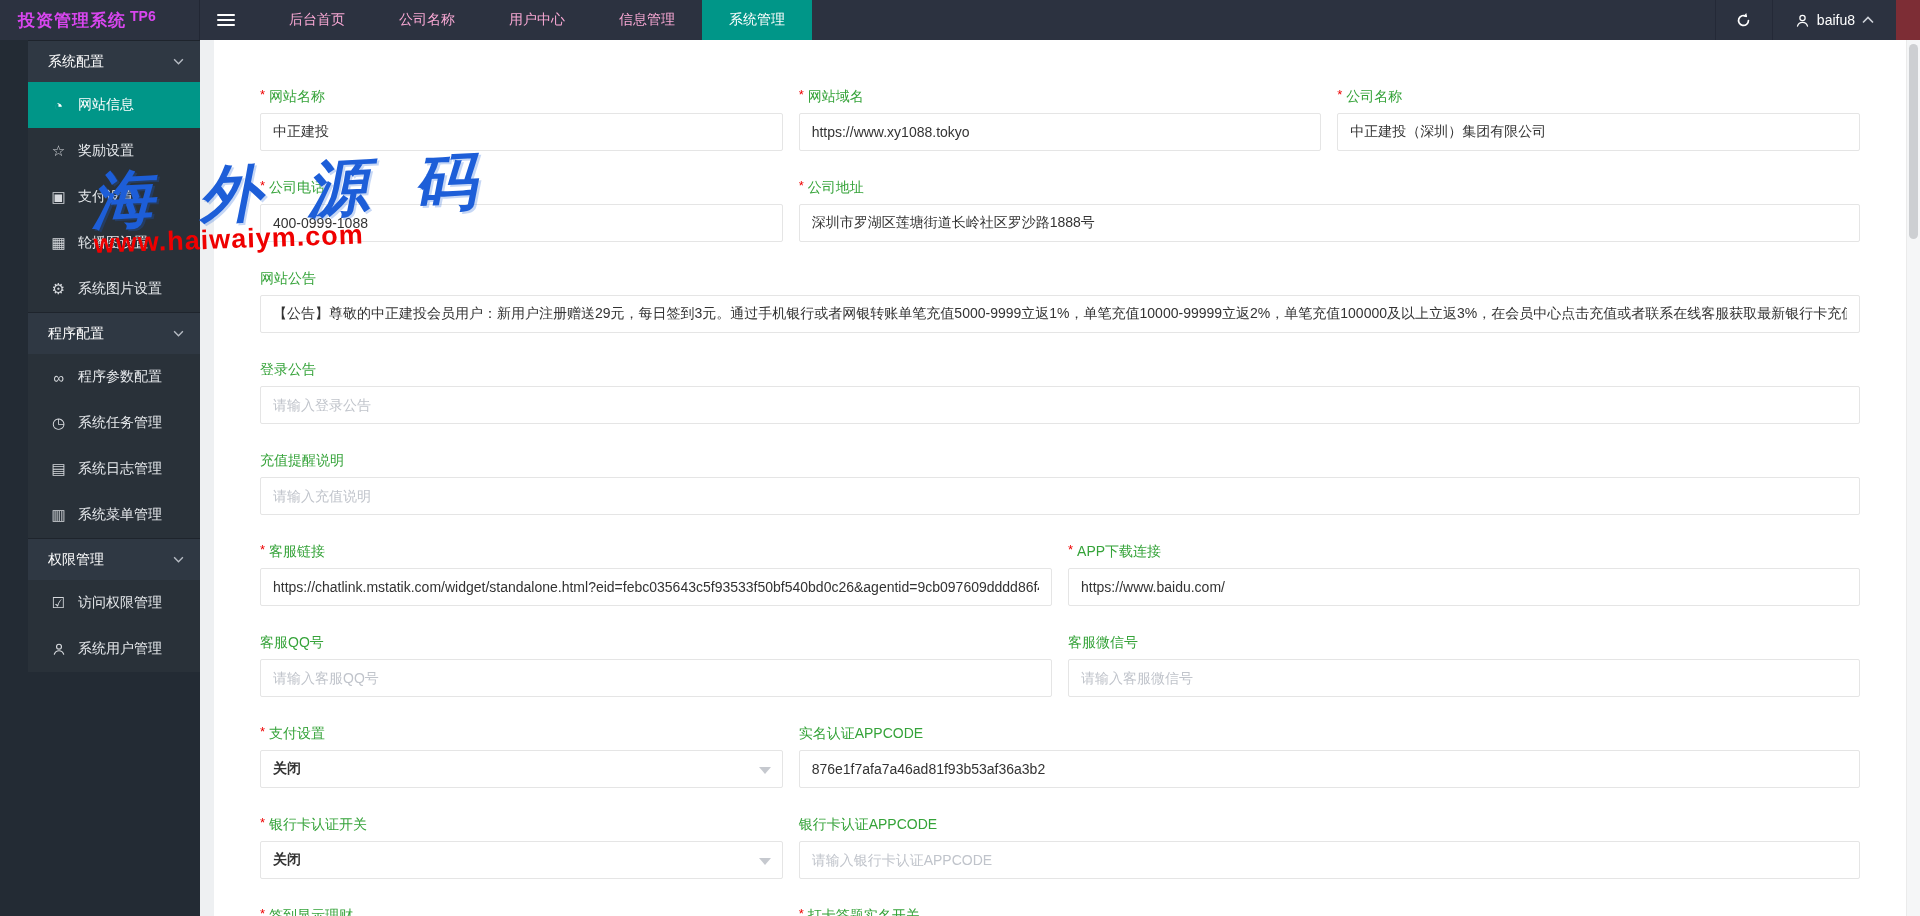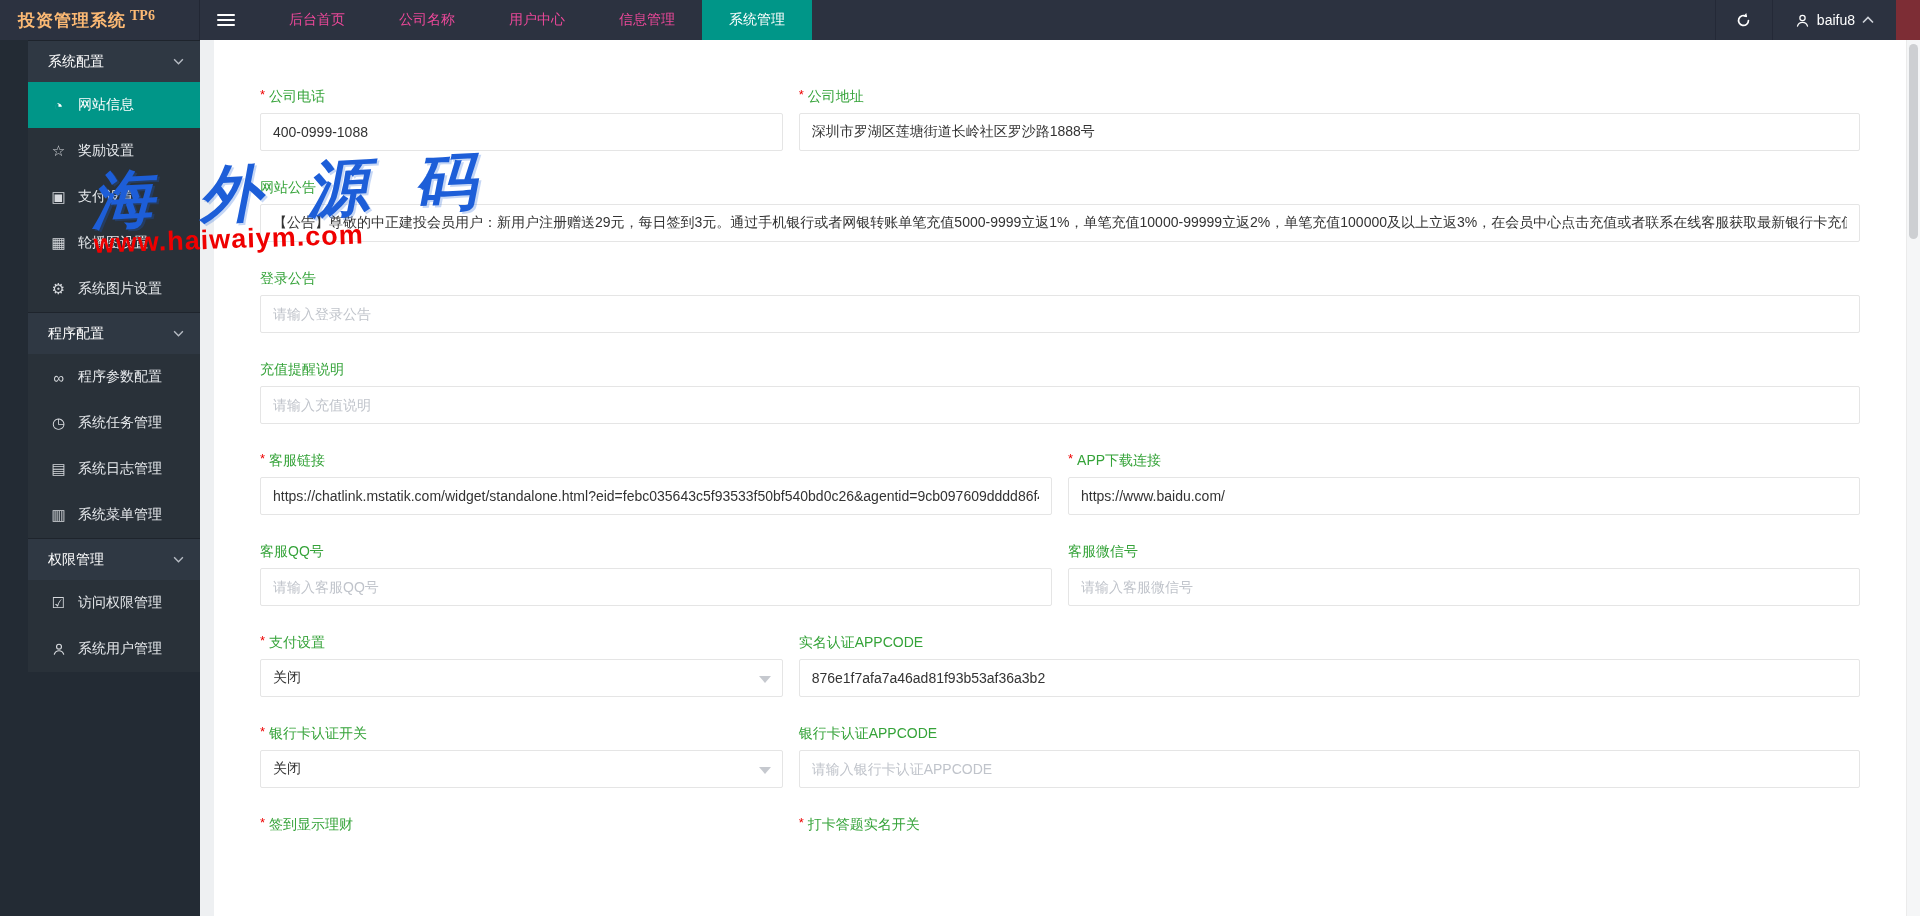--- a/index.html
+++ b/index.html
@@ -1,26 +1,26 @@
 <!DOCTYPE html>
 <html><head>
 <meta charset="utf-8">
 <style>
   * { box-sizing: border-box; margin: 0; padding: 0; }
   html,body { width:1920px; height:916px; overflow:hidden; font-family:"Liberation Sans","DejaVu Sans",sans-serif; background:#fff; position:relative; }
 
   
   .header { position:absolute; top:0; left:0; width:1920px; height:40px; background:#2c3240; display:flex; align-items:stretch; z-index:30; }
-  .logo { width:200px; flex:0 0 200px; color:#fdba74; font-size:17px; font-weight:bold; display:flex; align-items:center; padding-left:18px; border-right:1px solid #222734; letter-spacing:1px;font-family:Liberation Serif, serif; }
+  .logo { width:200px; flex:0 0 200px; color:#d946ef; font-size:17px; font-weight:bold; display:flex; align-items:center; padding-left:18px; border-right:1px solid #222734; letter-spacing:1px; }
   .logo sup { font-size:14px; font-weight:bold; margin-left:4px; margin-top:-8px; letter-spacing:0; }
   .hamburger { width:52px; display:flex; align-items:center; justify-content:center; color:#fff; cursor:pointer; }
   .hamburger .bars { width:18px; }
   .hamburger .bars span { display:block; height:2px; background:#fff; margin:3px 0; border-radius:1px; }
   .tabs { display:flex; align-items:stretch; margin-left:10px; }
-  .tab { padding:0 27px; display:flex; align-items:center; color:#ec4899; font-size:14px; cursor:pointer; }
+  .tab { padding:0 27px; display:flex; align-items:center; color:#f9a8d4; font-size:14px; cursor:pointer; }
   .tab.active { background:#009688; color:#fff; }
   .header-right { margin-left:auto; display:flex; align-items:stretch; }
   .refresh-btn { width:58px; display:flex; align-items:center; justify-content:center; border-left:1px solid #242937; border-right:1px solid #242937; cursor:pointer; }
   .user-menu { display:flex; align-items:center; gap:7px; padding:0 22px; color:#fff; font-size:14px; cursor:pointer; }
   .theme-corner { width:24px; flex:0 0 24px; background:#7d2d35; }
 
   
   .sidebar { position:absolute; top:40px; left:0; width:200px; height:876px; background:#232b34; z-index:20;padding-left:28px; }
   .section-title { height:42px; background:#2f3843; color:#ffffff; font-size:14px; display:flex; align-items:center; justify-content:space-between; padding:0 16px 0 20px; cursor:pointer; border-top:1px solid #1e242c; }
   .menu-item { height:46px; background:#293139; color:#e6e9ec; font-size:14px; display:flex; align-items:center; padding-left:22px; cursor:pointer; }
@@ -35,21 +35,21 @@
   .field { display:flex; flex-direction:column; }
   .w33 { flex:0 0 calc(33.333% - 10.7px); }
   .w50 { flex:0 0 calc(50% - 8px); }
   .grow { flex:1 1 auto; }
   .w100 { flex:1 1 100%; }
   .flabel { font-size:14px; color:#35a339; margin-bottom:8px; line-height:17px; }
   .req { color:#ee0000; margin-right:4px; position:relative; top:-2px; font-size:13px; }
   .tbox { position:relative; }
   .tbox input { width:100%; height:38px; border:1px solid #e5e5e5; border-radius:2px; padding:0 12px; font-size:14px; color:#333; outline:none; background:#fff; font-family:"Liberation Sans","DejaVu Sans",sans-serif; }
   .tbox input::placeholder { color:#c0c4cb; }
-  .tbox.select input { padding-right:22px; cursor:pointer; }
+  .tbox.select input { padding-right:22px; cursor:pointer;font-weight:bold; }
   .caret { position:absolute; right:12px; top:17px; width:0; height:0; border-left:6px solid transparent; border-right:6px solid transparent; border-top:7px solid #c6c9cf; pointer-events:none; }
 
   
   .watermark { position:absolute; left:92px; top:160px; z-index:60; pointer-events:none; transform:rotate(-3deg); }
   .wm1 { font-family:"DejaVu Serif","Liberation Serif",serif; font-style:italic; font-weight:bold; font-size:62px; color:#1d5ed8; letter-spacing:12px; line-height:62px; text-shadow:2px 2px 0 rgba(29,94,216,.25); }
   .wm2 { font-weight:bold; font-size:27px; color:#ef0000; letter-spacing:1px; margin-top:0px; transform:rotate(1deg); }
 
   
   .scrollbar { position:absolute; top:40px; right:0; width:14px; height:876px; background:#f5f6f7; border-left:1px solid #ebebeb; z-index:40; }
   .scroll-thumb { position:absolute; top:4px; left:2px; width:9px; height:195px; background:#cdcfd2; border-radius:5px; }
@@ -168,20 +168,34 @@
         <path d="M4 21c1.3-4 4.3-6 8-6s6.7 2 8 6" fill="none" stroke="#d7dade" stroke-width="2" stroke-linecap="round"></path>
       </svg>
     </span>
     <span>系统用户管理</span>
   </div>
 </div>
 
 <div class="main">
   <div class="form">
 
+    <div class="frow">
+      <div class="field w33">
+        <div class="flabel"><span class="req">*</span><span>网站名称</span></div>
+        <div class="tbox"><input value="中正建投" style=""></div>
+      </div>
+      <div class="field w33">
+        <div class="flabel"><span class="req">*</span><span>网站域名</span></div>
+        <div class="tbox"><input value="https://www.xy1088.tokyo" style=""></div>
+      </div>
+      <div class="field w33">
+        <div class="flabel"><span class="req">*</span><span>公司名称</span></div>
+        <div class="tbox"><input value="中正建投（深圳）集团有限公司" style=""></div>
+      </div>
+    </div>
 
     <div class="frow">
       <div class="field w33">
         <div class="flabel"><span class="req">*</span><span>公司电话</span></div>
         <div class="tbox"><input value="400-0999-1088" style=""></div>
       </div>
       <div class="field grow">
         <div class="flabel"><span class="req">*</span><span>公司地址</span></div>
         <div class="tbox"><input value="深圳市罗湖区莲塘街道长岭社区罗沙路1888号" style=""></div>
       </div>

